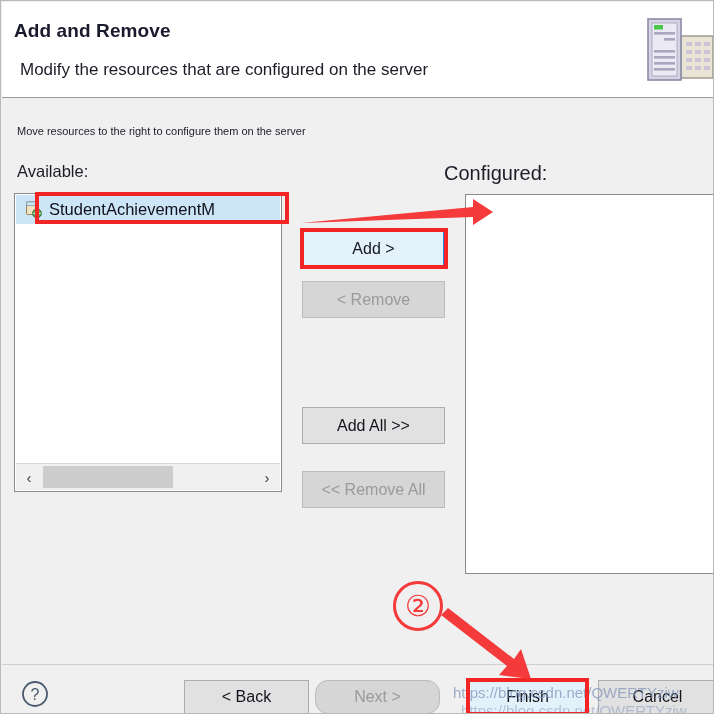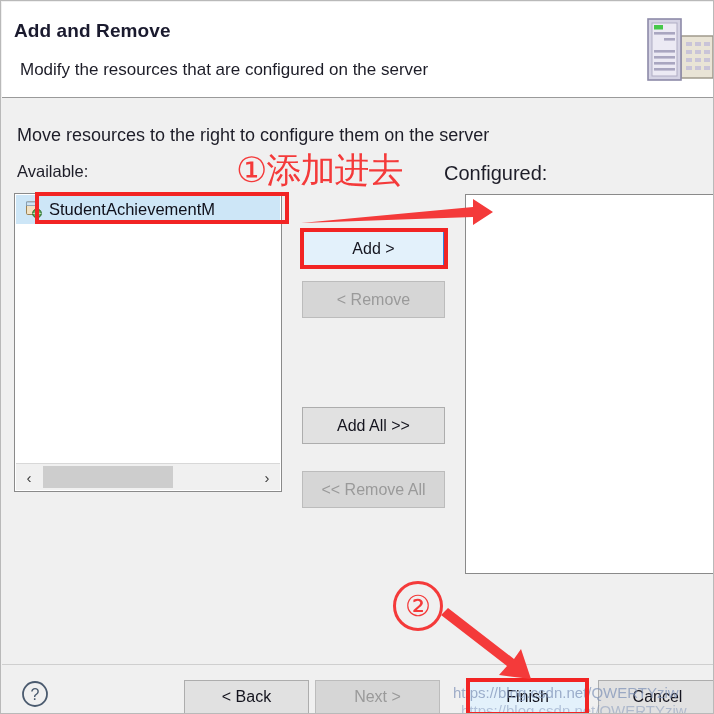--- a/index.html
+++ b/index.html
@@ -50,21 +50,21 @@
   .wiz-banner-icon {
     position: absolute;
     right: 0px; top: 8px;
     width: 86px; height: 80px;
   }
 
   
   .instruction {
     position: absolute;
     left: 16px; top: 124px;
-    font-size: 18px;
+    font-size: 11px;
     color: #1d1d28;
     white-space: nowrap;
   }
   .lbl-available {
     position: absolute;
     left: 16px; top: 161px;
     font-size: 16.5px;
     color: #1d1d28;
   }
   .lbl-configured {
@@ -176,21 +176,21 @@
     left: 1px; top: 663px;
     width: 711px; height: 1px;
     background: #cfcfcf;
   }
   .help-icon {
     position: absolute;
     left: 20px; top: 679px;
     width: 28px; height: 28px;
   }
   .btn-back   { left: 183px; top: 679px; width: 125px; height: 34px; }
-  .btn-next   { left: 314px; top: 679px; width: 125px; height: 34px; }
+  .btn-next   { left: 314px; top: 679px; width: 125px; height: 34px; border-radius: 13px; }
   .btn-finish { left: 467px; top: 679px; width: 119px; height: 34px; }
   .btn-cancel { left: 597px; top: 679px; width: 119px; height: 34px; }
 
   
   .anno {
     position: absolute;
     pointer-events: none;
   }
   .red-box {
     position: absolute;
@@ -324,21 +324,20 @@
   <button class="btn btn-finish focused">Finish</button>
   <button class="btn btn-cancel">Cancel</button>
 
   <div class="watermark">https://blog.csdn.net/QWERTYziw</div>
   <div class="watermark w2">https://blog.csdn.net/QWERTYziw</div>
 
   <div class="red-box rb-item"></div>
   <div class="red-box rb-add"></div>
   <div class="red-box rb-finish"></div>
 
-  <div class="cn-anno">①添加进去</div>
   <div class="circ-two">②</div>
 
   <svg class="anno" style="left:0;top:0;width:714px;height:714px" viewBox="0 0 714 714">
 
     <g>
       <polygon points="300,222 472,206 472,198 492,211 472,224 472,216" fill="#f43a3a"></polygon>
     </g>
 
     <g>
       <polygon points="447,607 513,658 520,648 530,678 498,674 506,665 440,614" fill="#f43a3a"></polygon>

